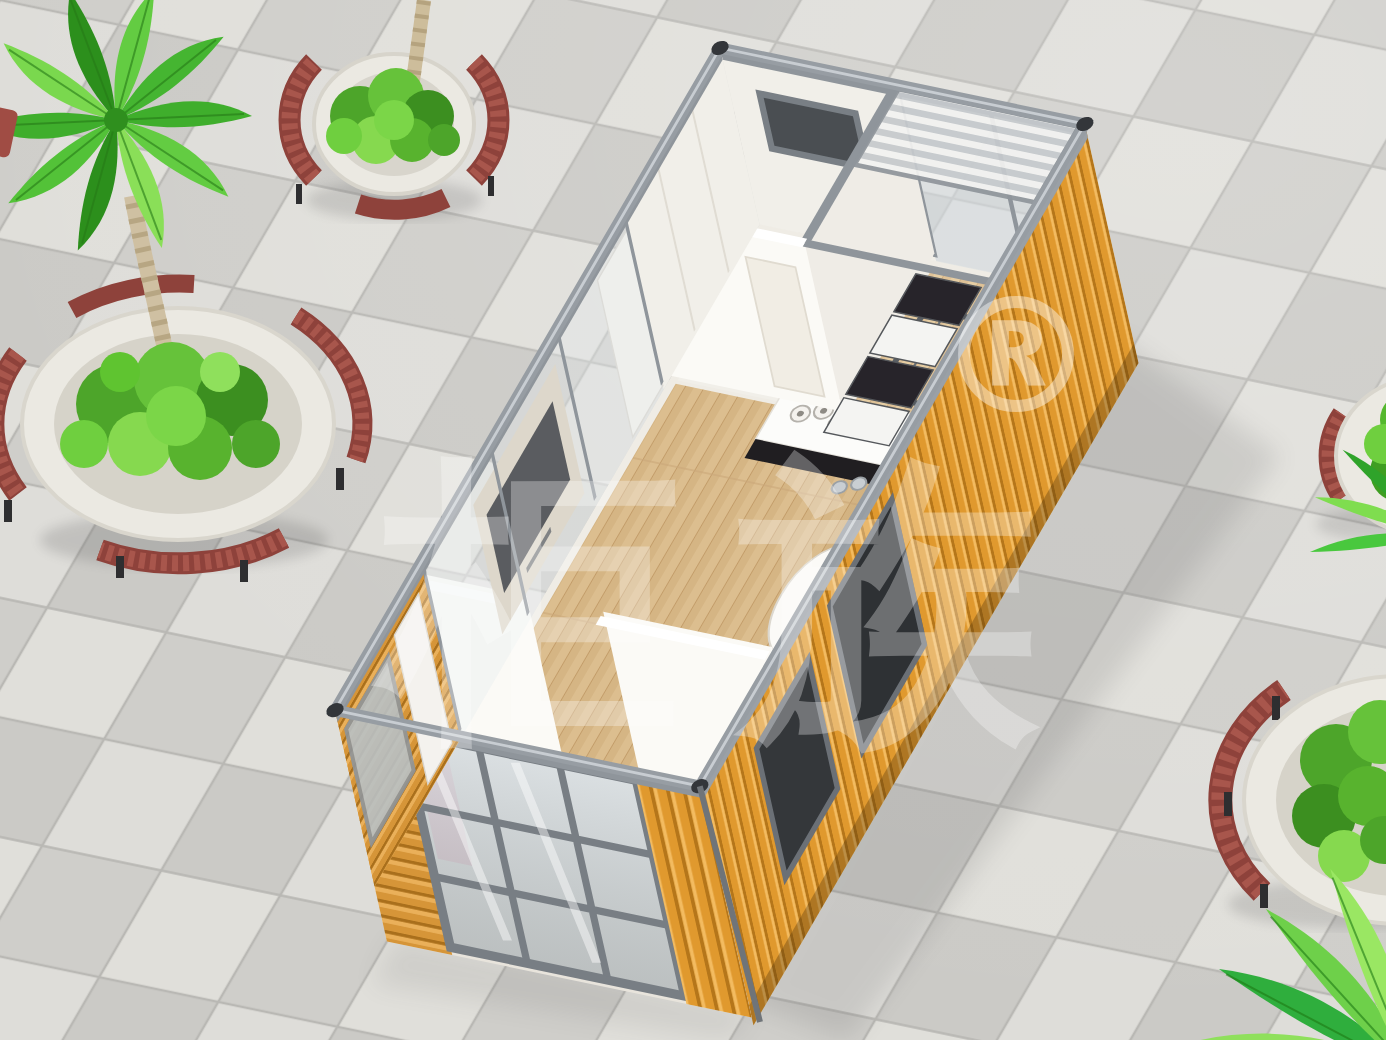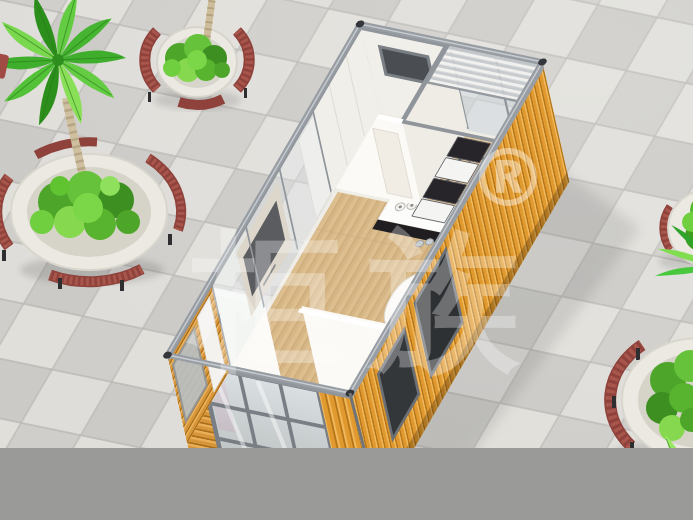--- a/index.html
+++ b/index.html
@@ -1,16 +1,16 @@
 <!DOCTYPE html>
 <html><head>
 <meta charset="utf-8">
 <style>
   html,body{margin:0;padding:0;background:#9a9a98;}
-  .stage{position:relative;width:693px;height:448px;overflow:hidden;
+  .stage{position:relative;width:693px;height:520px;overflow:hidden;
          font-family:"DejaVu Sans","Liberation Sans",sans-serif;}
   .stage svg{position:absolute;left:0;top:0;display:block;}
   text{user-select:none;}
 </style>
 </head>
 <body>
 
 <div class="stage">
 <svg width="693" height="520" viewBox="0 0 693 520">
   <defs>

